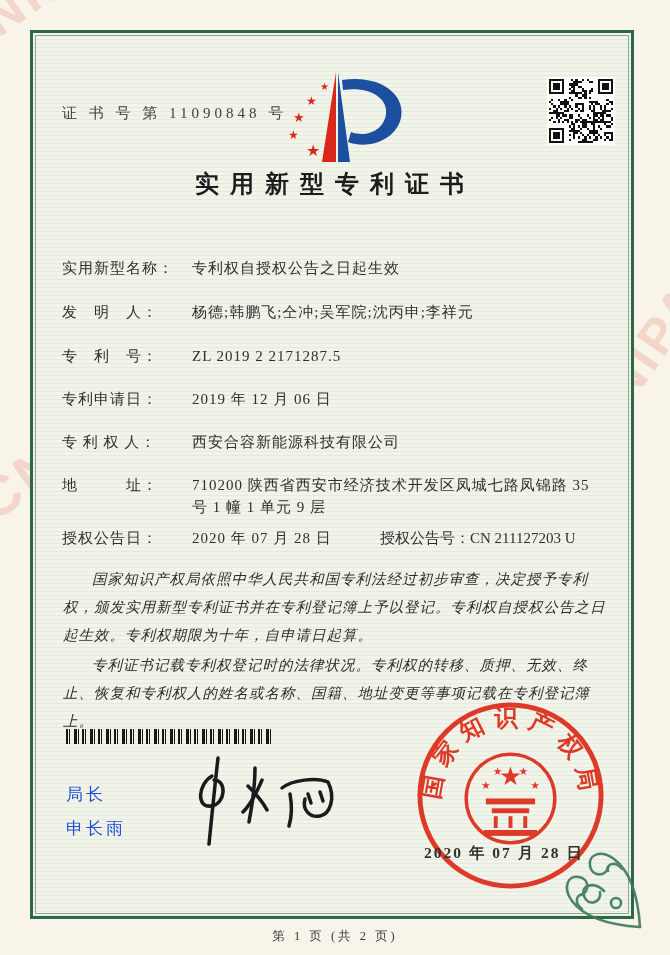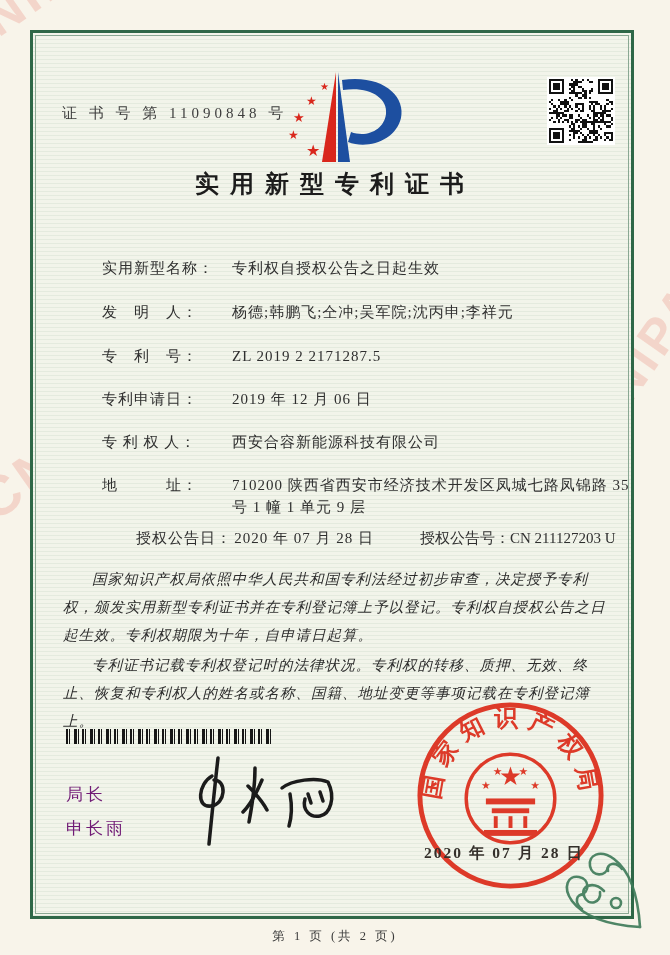--- a/index.html
+++ b/index.html
@@ -21,39 +21,39 @@
     font-weight:bold;color:#e4604e;opacity:0.20;transform:rotate(-35deg);
     pointer-events:none;letter-spacing:4px;
   }
   .cert-no{position:absolute;left:62px;top:76px;font-size:15px;letter-spacing:4px;color:#3d3d3d;margin-top:28px;}
   .logo{position:absolute;left:260px;top:70px;width:158px;height:94px;}
   .qr{position:absolute;left:547px;top:77px;width:68px;height:68px;background:#fff;padding:2px;box-sizing:border-box;}
   .title{
     position:absolute;left:0;top:168px;width:100%;text-align:center;
     font-size:24px;font-weight:bold;letter-spacing:11px;color:#1c1c1c;
   }
-  .row{position:absolute;left:62px;font-size:15px;color:#2f2f2f;display:flex;line-height:1.45;margin-left:40px;}
+  .row{position:absolute;left:62px;font-size:15px;color:#2f2f2f;display:flex;line-height:1.45;}
   .row .lbl{display:inline-block;width:130px;white-space:pre;flex:0 0 130px;letter-spacing:1px;}
   .row .val{letter-spacing:1px;}
   .row.addr .val{width:418px;}
   .grant2{margin-left:46px;white-space:nowrap;}
   .body-text{
     position:absolute;left:60px;top:563px;width:550px;
     font-size:14.5px;font-style:italic;line-height:1.92;letter-spacing:1px;color:#2c2c2c;
   }
   .body-text p{margin:3px;text-indent:2em;}
   .barcode{
     position:absolute;left:66px;top:729px;width:206px;height:15px;
     background:repeating-linear-gradient(90deg,
       #161616 0px,#161616 2px,transparent 2px,transparent 3px,
       #161616 3px,#161616 4px,transparent 4px,transparent 8px,
       #161616 8px,#161616 11px,transparent 11px,transparent 12px,
       #161616 12px,#161616 13px,transparent 13px,transparent 16px);
   }
-  .officer{position:absolute;left:66px;top:783px;font-size:17px;letter-spacing:3px;color:#701a75;}
+  .officer{position:absolute;left:66px;top:783px;font-size:17px;letter-spacing:3px;color:#1d4ed8;}
   .officer div{margin-bottom:11px;}
   .signature{position:absolute;left:178px;top:752px;width:205px;height:108px;}
   .seal{position:absolute;left:415px;top:700px;width:192px;height:192px;opacity:0.94;}
   .seal-date{
     position:absolute;left:424px;top:843px;font-size:15.5px;font-weight:600;
     letter-spacing:2px;color:#34302b;z-index:5;
   }
   .footer{
     position:absolute;left:0;top:928px;width:100%;text-align:center;
     font-size:12.5px;letter-spacing:3px;color:#3a3a3a;
@@ -382,21 +382,21 @@
     <span class="val">2019 年 12 月 06 日</span>
   </div>
   <div class="row" style="top:432px;">
     <span class="lbl">专 利 权 人：</span>
     <span class="val">西安合容新能源科技有限公司</span>
   </div>
   <div class="row addr" style="top:475px;">
     <span class="lbl">地　　　址：</span>
     <span class="val">710200 陕西省西安市经济技术开发区凤城七路凤锦路 35 号 1 幢 1 单元 9 层</span>
   </div>
-  <div class="row" style="top:528px;text-align:right;">
+  <div class="row" style="top:528px;">
     <span class="lbl">授权公告日：</span>
     <span class="val" style="width:142px;">2020 年 07 月 28 日</span>
     <span class="grant2">
       <span>授权公告号：</span><span>CN 211127203 U</span>
     </span>
   </div>
 
   <div class="body-text">
     <p>国家知识产权局依照中华人民共和国专利法经过初步审查，决定授予专利权，颁发实用新型专利证书并在专利登记簿上予以登记。专利权自授权公告之日起生效。专利权期限为十年，自申请日起算。</p>
     <p>专利证书记载专利权登记时的法律状况。专利权的转移、质押、无效、终止、恢复和专利权人的姓名或名称、国籍、地址变更等事项记载在专利登记簿上。</p>

